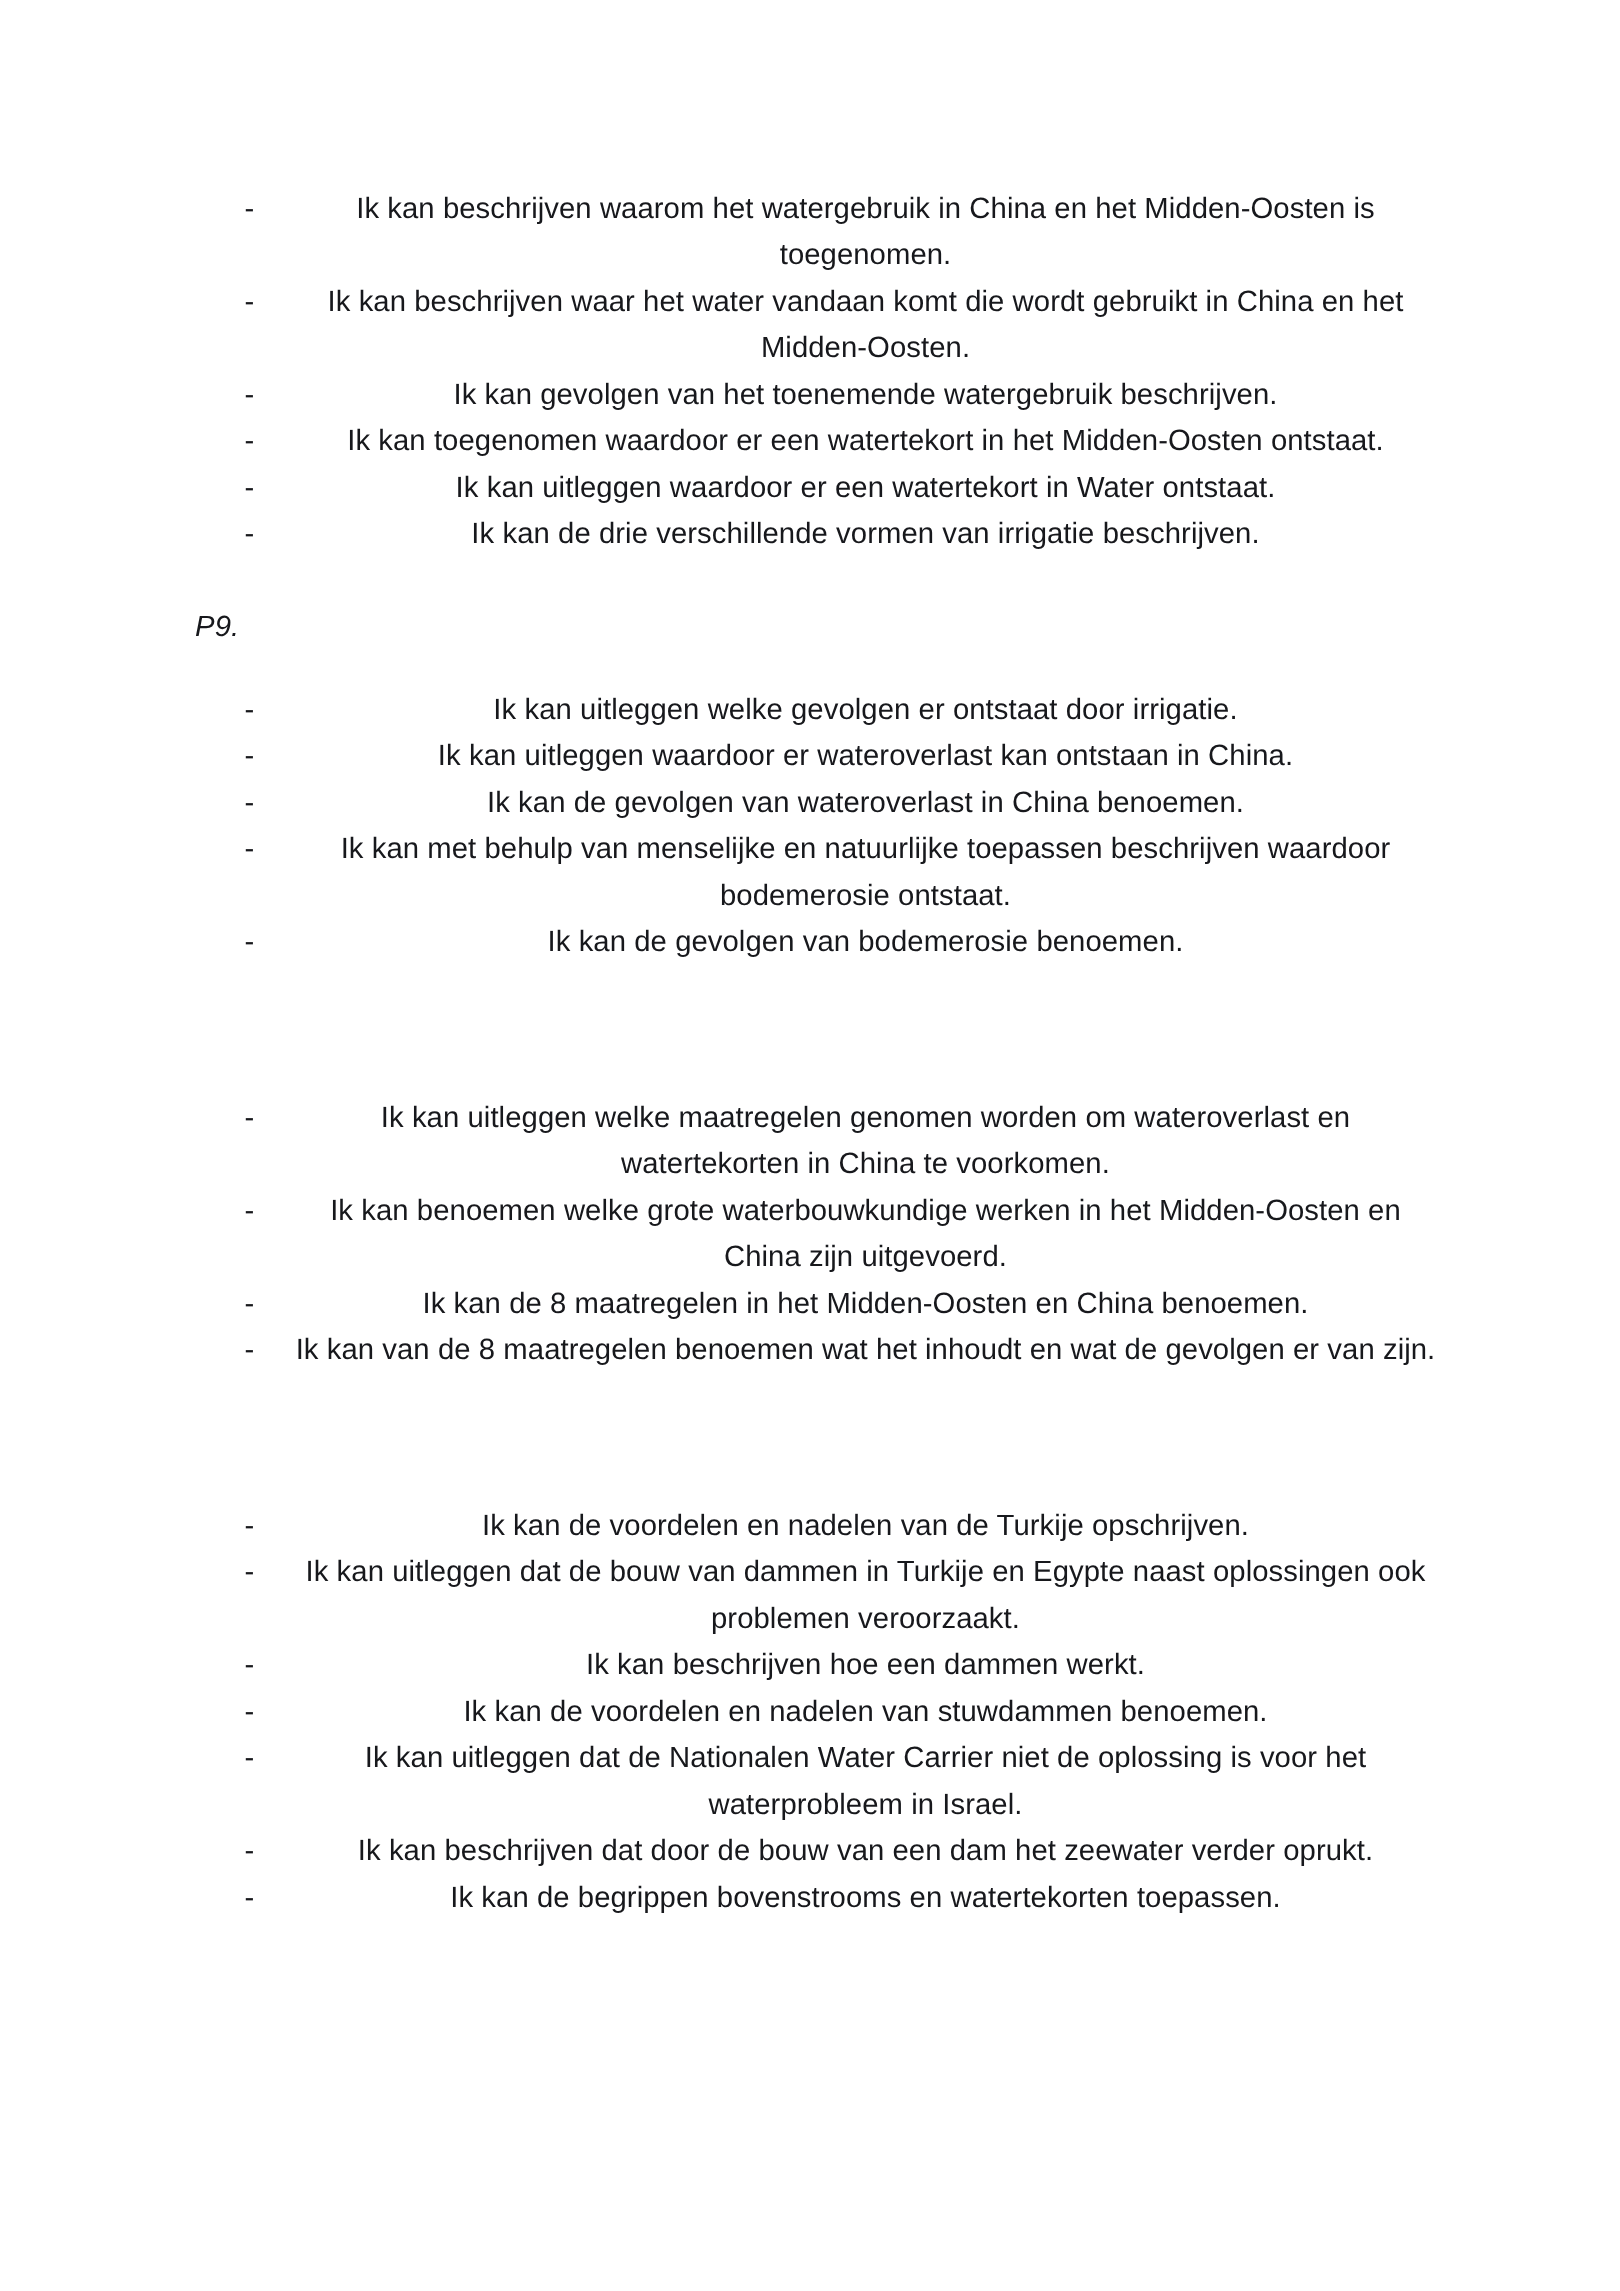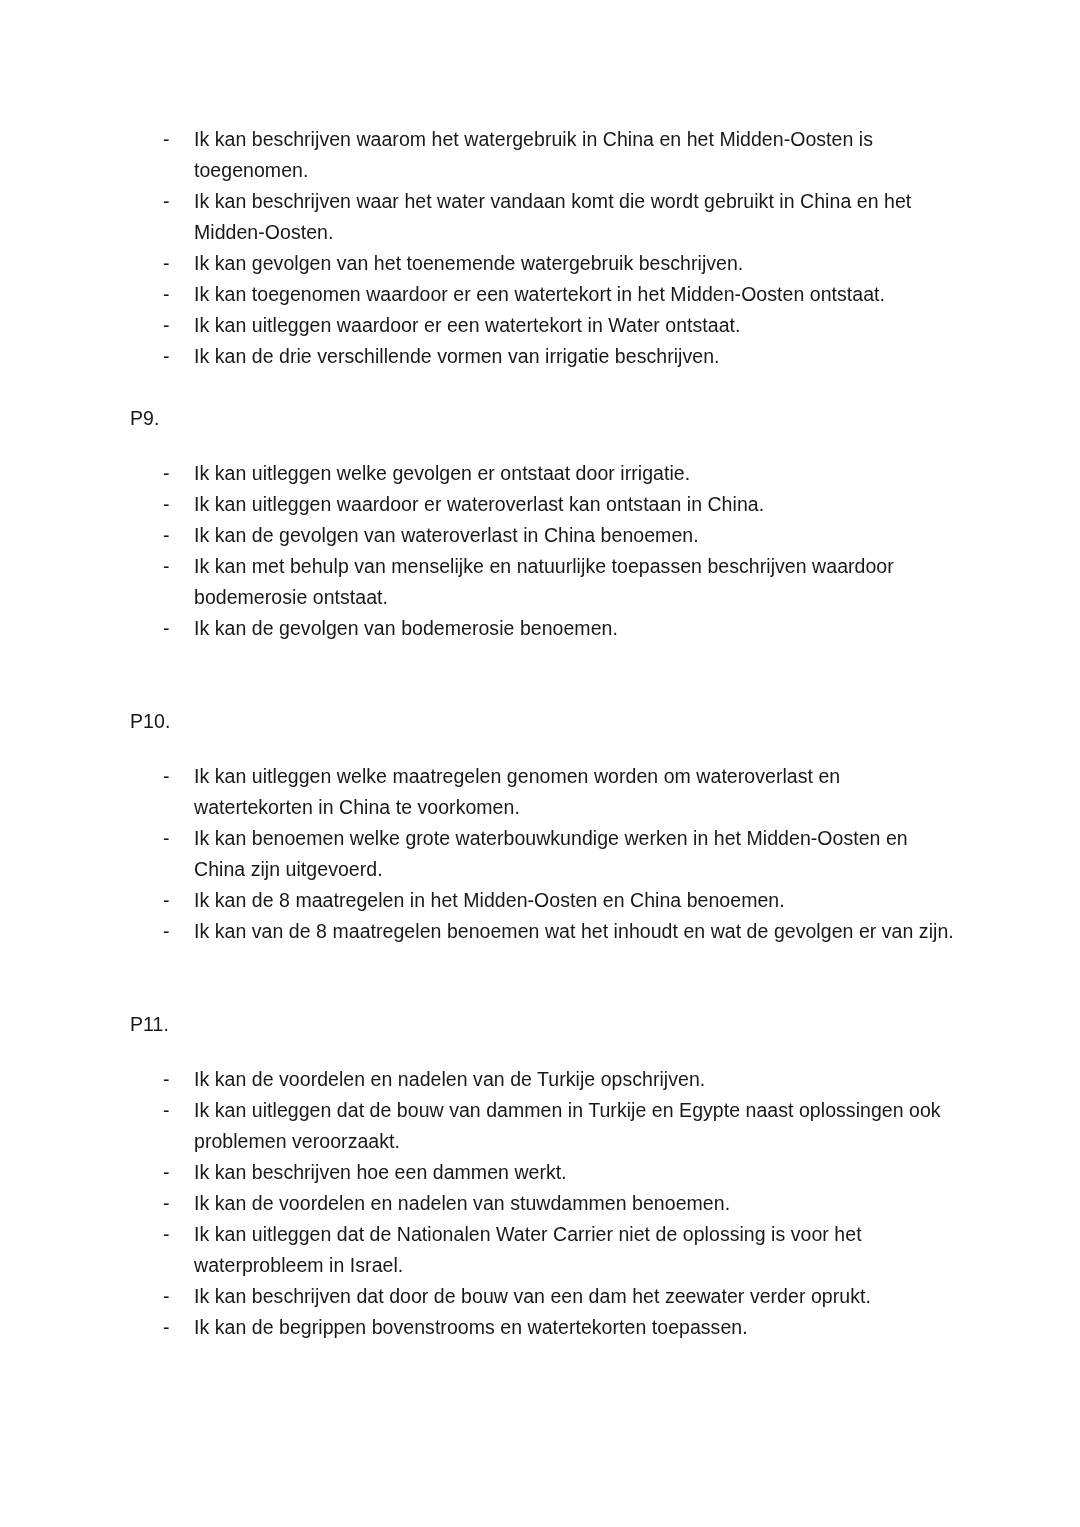--- a/index.html
+++ b/index.html
@@ -30,20 +30,21 @@
   }
 
   
   .section-heading {
     font-size: 19.5px;
     line-height: 31px;
     letter-spacing: 0.1px;
     color: #17181c;
     margin: 0;
     padding: 0;
+    font-style: italic;
   }
 
   
   .goal-list {
     list-style: none;
     margin: 0;
     padding: 0;
   }
   .goal-item {
     position: relative;
@@ -58,20 +59,21 @@
     position: absolute;
     left: 33px;
     top: 0;
     width: 14px;
     font-size: 19.5px;
     line-height: 31px;
     color: #17181c;
   }
   .goal-text {
     display: block;
+    text-align: center;
   }
   .gap-small { height: 31px; }
   .gap-large { height: 62px; }
   .after-heading { height: 24px; }
 </style>
 </head>
 <body>
 
 <div class="page">
   <div class="content" id="doc-body">
@@ -120,42 +122,40 @@
         <li class="goal-item">
           <span class="bullet-dash">-</span>
           <span class="goal-text">Ik kan met behulp van menselijke en natuurlijke toepassen beschrijven waardoor bodemerosie ontstaat.</span>
         </li>
         <li class="goal-item">
           <span class="bullet-dash">-</span>
           <span class="goal-text">Ik kan de gevolgen van bodemerosie benoemen.</span>
         </li>
       </ul>
       <div class="gap-large"></div>
-      <div class="section-heading block">P10.</div>
       <div class="after-heading"></div>
       <ul class="goal-list block">
         <li class="goal-item">
           <span class="bullet-dash">-</span>
           <span class="goal-text">Ik kan uitleggen welke maatregelen genomen worden om wateroverlast en watertekorten in China te voorkomen.</span>
         </li>
         <li class="goal-item">
           <span class="bullet-dash">-</span>
           <span class="goal-text">Ik kan benoemen welke grote waterbouwkundige werken in het Midden-Oosten en China zijn uitgevoerd.</span>
         </li>
         <li class="goal-item">
           <span class="bullet-dash">-</span>
           <span class="goal-text">Ik kan de 8 maatregelen in het Midden-Oosten en China benoemen.</span>
         </li>
         <li class="goal-item">
           <span class="bullet-dash">-</span>
           <span class="goal-text">Ik kan van de 8 maatregelen benoemen wat het inhoudt en wat de gevolgen er van zijn.</span>
         </li>
       </ul>
       <div class="gap-large"></div>
-      <div class="section-heading block">P11.</div>
       <div class="after-heading"></div>
       <ul class="goal-list block">
         <li class="goal-item">
           <span class="bullet-dash">-</span>
           <span class="goal-text">Ik kan de voordelen en nadelen van de Turkije opschrijven.</span>
         </li>
         <li class="goal-item">
           <span class="bullet-dash">-</span>
           <span class="goal-text">Ik kan uitleggen dat de bouw van dammen in Turkije en Egypte naast oplossingen ook problemen veroorzaakt.</span>
         </li>

